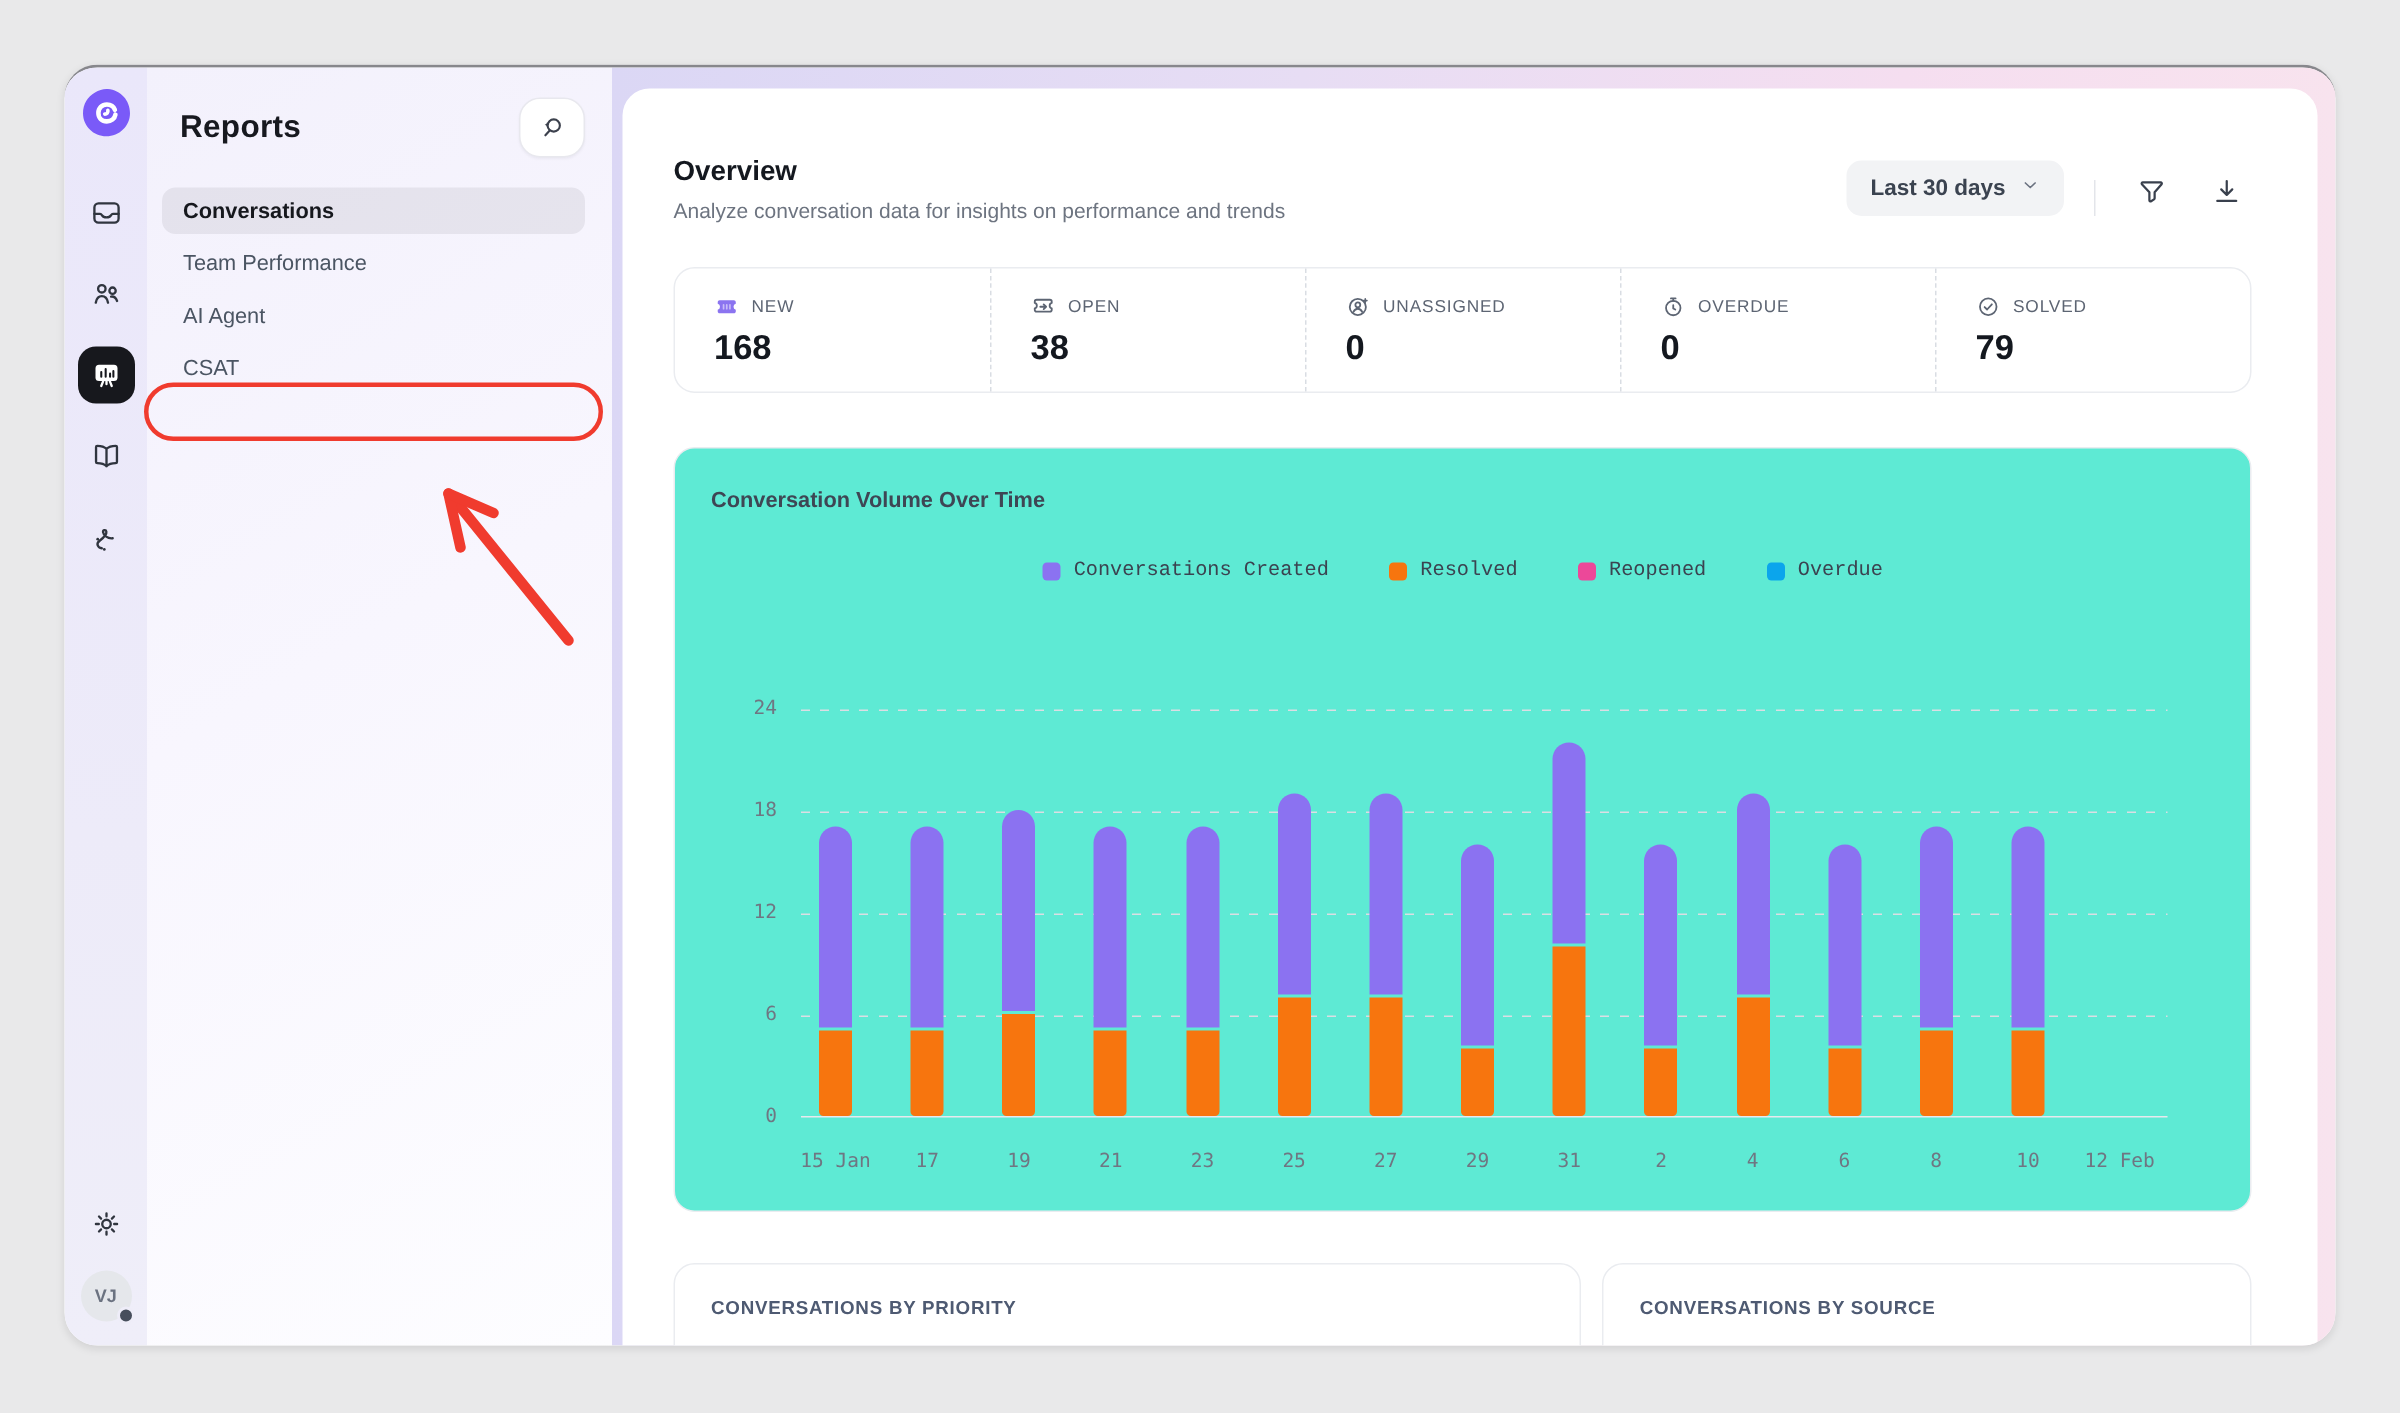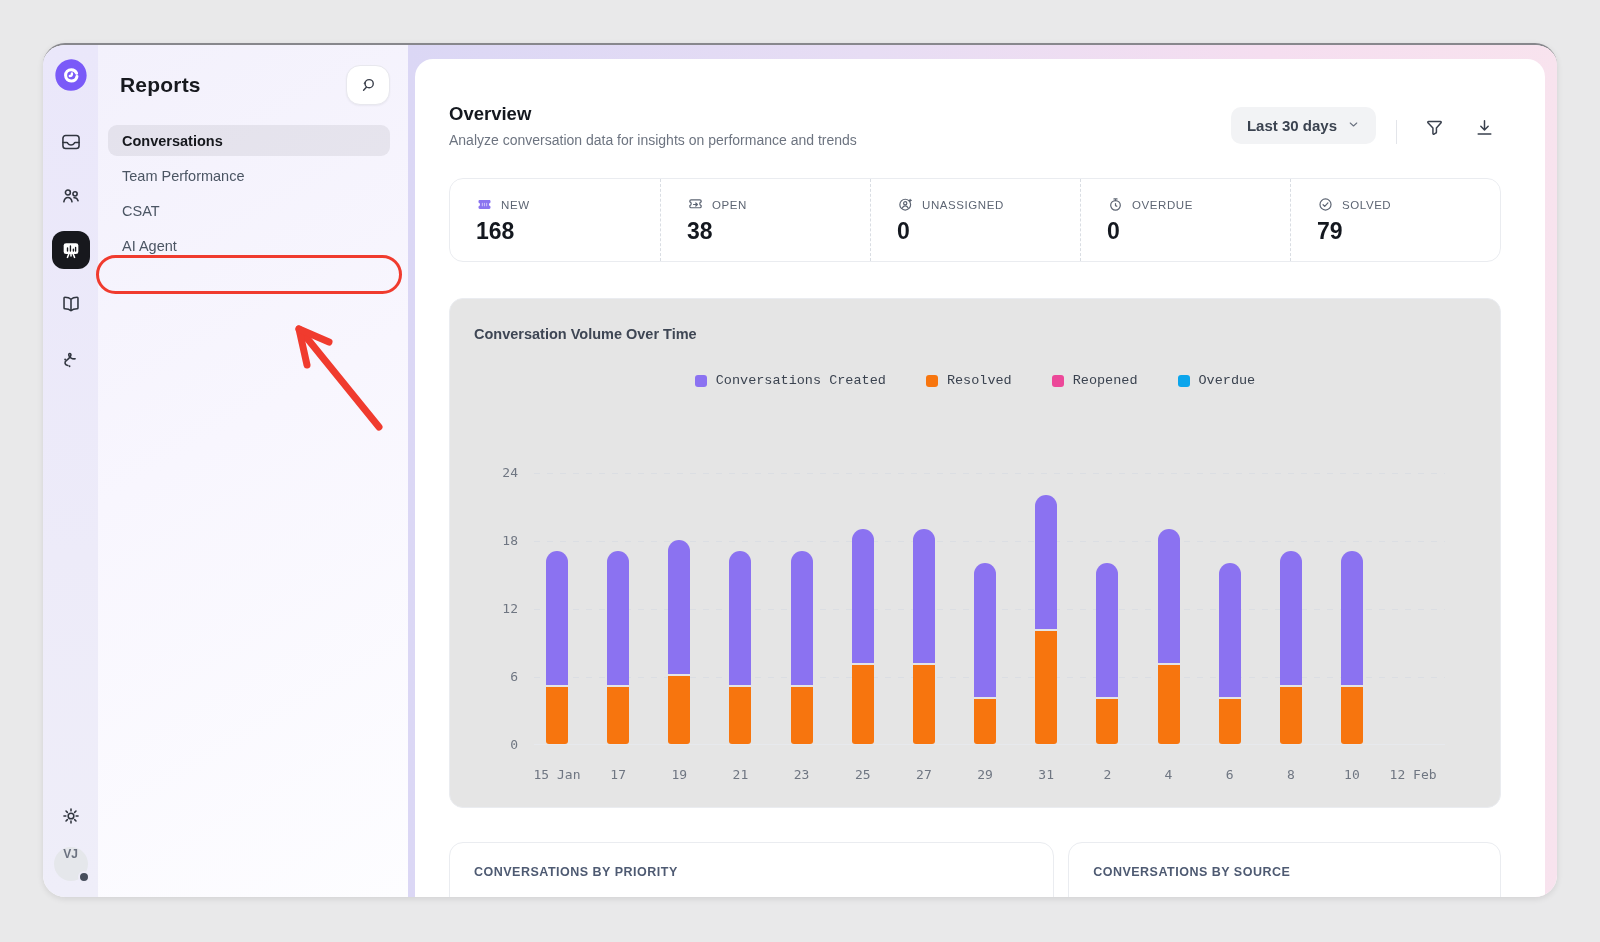--- a/index.html
+++ b/index.html
@@ -18,21 +18,21 @@
     display:flex; flex-direction:column; align-items:center; padding:12px 0 16px; }
   .logo{ width:36px; height:36px; margin-bottom:30px; }
   .rail-nav{ display:flex; flex-direction:column; align-items:center; gap:16px; }
   .rail-icon{ width:38px; height:38px; border-radius:12px; display:flex; align-items:center; justify-content:center;
     color:#30353f; cursor:pointer; }
   .rail-icon svg{ width:22px; height:22px; }
   .rail-icon.active{ background:#17181d; color:#fff; }
   .rail-bottom{ margin-top:auto; display:flex; flex-direction:column; align-items:center; gap:14px; }
   .rail-bottom .rail-icon{ width:34px; height:34px; }
   .avatar{ width:34px; height:34px; border-radius:50%; background:#e5e7eb; color:#6b7280;
-    font-size:12px; font-weight:700; display:flex; justify-content:center; position:relative; }
+    font-size:12px; font-weight:700; display:flex; align-items:center; justify-content:center; position:relative; }
   .avatar-dot{ position:absolute; right:-2px; bottom:-2px; width:12px; height:12px; border-radius:50%;
     background:#474e5c; border:2.5px solid #eeedf8; }
 
   
   .menu{ width:310px; flex:none; background:linear-gradient(150deg,#f3f1fc 0%,#f8f6fe 45%,#fdfdff 100%);
     padding:20px 18px 0 10px; }
   .menu-header{ display:flex; align-items:center; justify-content:space-between; padding-left:12px; }
   .menu-title{ font-size:21px; font-weight:700; color:#17191f; letter-spacing:.2px; }
   .search-btn{ width:44px; height:40px; border-radius:14px; background:#fff; border:1px solid #e8e8ee;
     display:flex; align-items:center; justify-content:center; color:#3c414d;
@@ -67,21 +67,21 @@
     display:grid; grid-template-columns:repeat(5,1fr); background:#fff; }
   .stat-cell{ padding:17px 0 0 26px; }
   .stat-cell + .stat-cell{ border-left:1px dashed #d9dde3; }
   .stat-label{ display:flex; align-items:center; gap:8px; font-size:11.5px; font-weight:400;
     letter-spacing:.05em; color:#5d6573; }
   .stat-label svg{ width:17px; height:17px; flex:none; }
   .stat-value{ margin-top:5px; font-size:23px; font-weight:700; color:#14181f; }
 
   
   .chart-card{ margin-top:36px; border:1px solid #eaecf0; border-radius:14px; height:510px;
-    position:relative; background:#e5e5e5; }
+    position:relative; background:#5eead4; }
   .chart-title{ position:absolute; left:24px; top:27px; font-size:14.5px; font-weight:700; color:#3e4654; }
   .legend{ position:absolute; left:0; right:0; top:74px; display:flex; justify-content:center; gap:40px;font-family:Liberation Mono, monospace; }
   .legend-item{ display:flex; align-items:center; gap:9px; font-size:13.5px; color:#3b4350; cursor:pointer; }
   .legend-swatch{ width:12px; height:12px; border-radius:3px; }
   .plot{ position:absolute; left:84px; top:174px; width:911px; height:272px; }
   .gridline{ position:absolute; left:0; right:0; height:1px;
     background:repeating-linear-gradient(90deg,#dbdee3 0 6px,transparent 6px 13px); }
   .baseline{ position:absolute; left:0; right:0; bottom:0; height:1px; background:#e7e9ed; }
   .ylabel{ position:absolute; left:-54px; width:38px; text-align:right;
     font-family:"DejaVu Sans Mono", monospace; font-size:13px; color:#6f7682; }
@@ -177,24 +177,24 @@
         </div>
     </div>
     <div class="menu-nav">
         <div class="nav-item active">
           <span>Conversations</span>
         </div>
         <div class="nav-item">
           <span>Team Performance</span>
         </div>
         <div class="nav-item">
+          <span>AI Agent</span>
+        </div>
+        <div class="nav-item">
           <span>CSAT</span>
-        </div>
-        <div class="nav-item">
-          <span>AI Agent</span>
         </div>
       </div>
   </div>
 
   <div class="main">
     <div class="content-card">
 
       <div class="page-header">
         <div>
           <div class="page-title">Overview</div>

